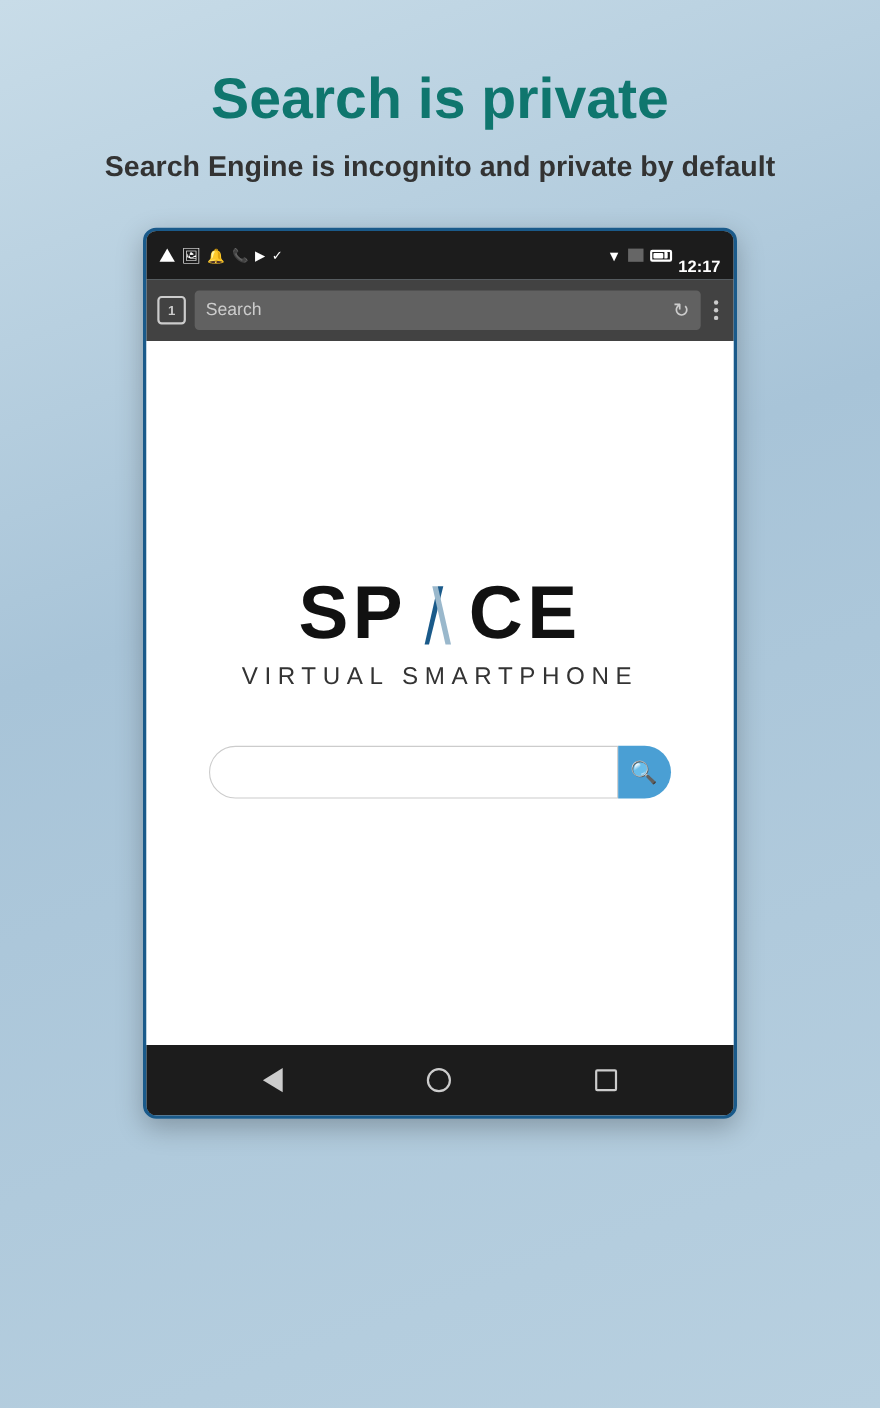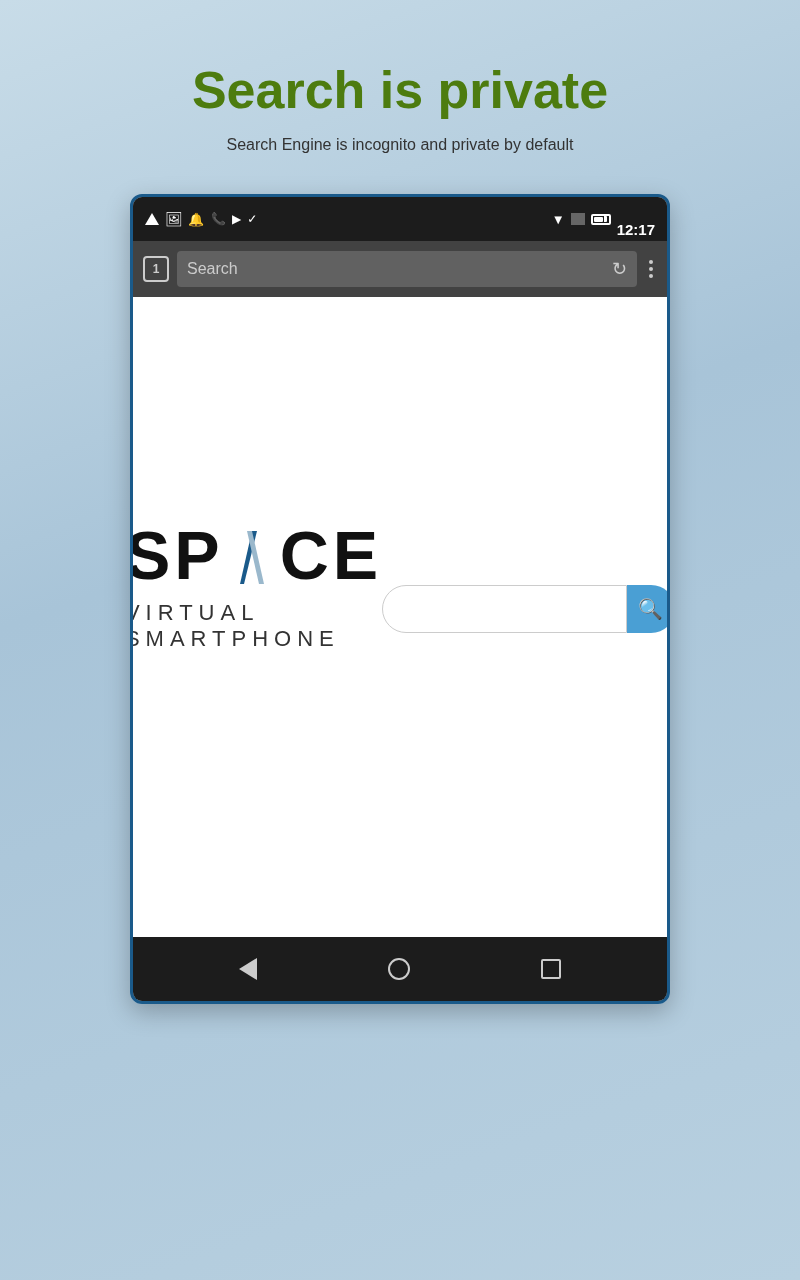--- a/index.html
+++ b/index.html
@@ -17,28 +17,28 @@
 
     .header-text {
       margin-top: 60px;
       text-align: center;
       padding: 0 20px;
     }
 
     .main-title {
       font-size: 52px;
       font-weight: 900;
-      color: #4d7c0f;
+      color: #0f766e;
       margin-bottom: 16px;
     }
 
     .subtitle {
-      font-size: 16px;
+      font-size: 26px;
       color: #333;
-      font-weight: 400;
+      font-weight: 700;
     }
 
     .phone-container {
       margin-top: 40px;
       width: 540px;
       border-radius: 12px;
       overflow: hidden;
       border: 3px solid #1a5a8a;
       box-shadow: 0 8px 24px rgba(0,0,0,0.25);
       flex-shrink: 0;
@@ -128,21 +128,21 @@
       width: 4px;
       height: 4px;
       background: #ccc;
       border-radius: 50%;
     }
 
     
     .browser-content {
       background: #fff;
       display: flex;
-      flex-direction: row;
+      flex-direction: column;
       align-items: center;
       justify-content: center;
       padding: 60px 20px 76px;
       min-height: 640px;
     }
 
     
     .space-logo {
       display: flex;
       flex-direction: column;

